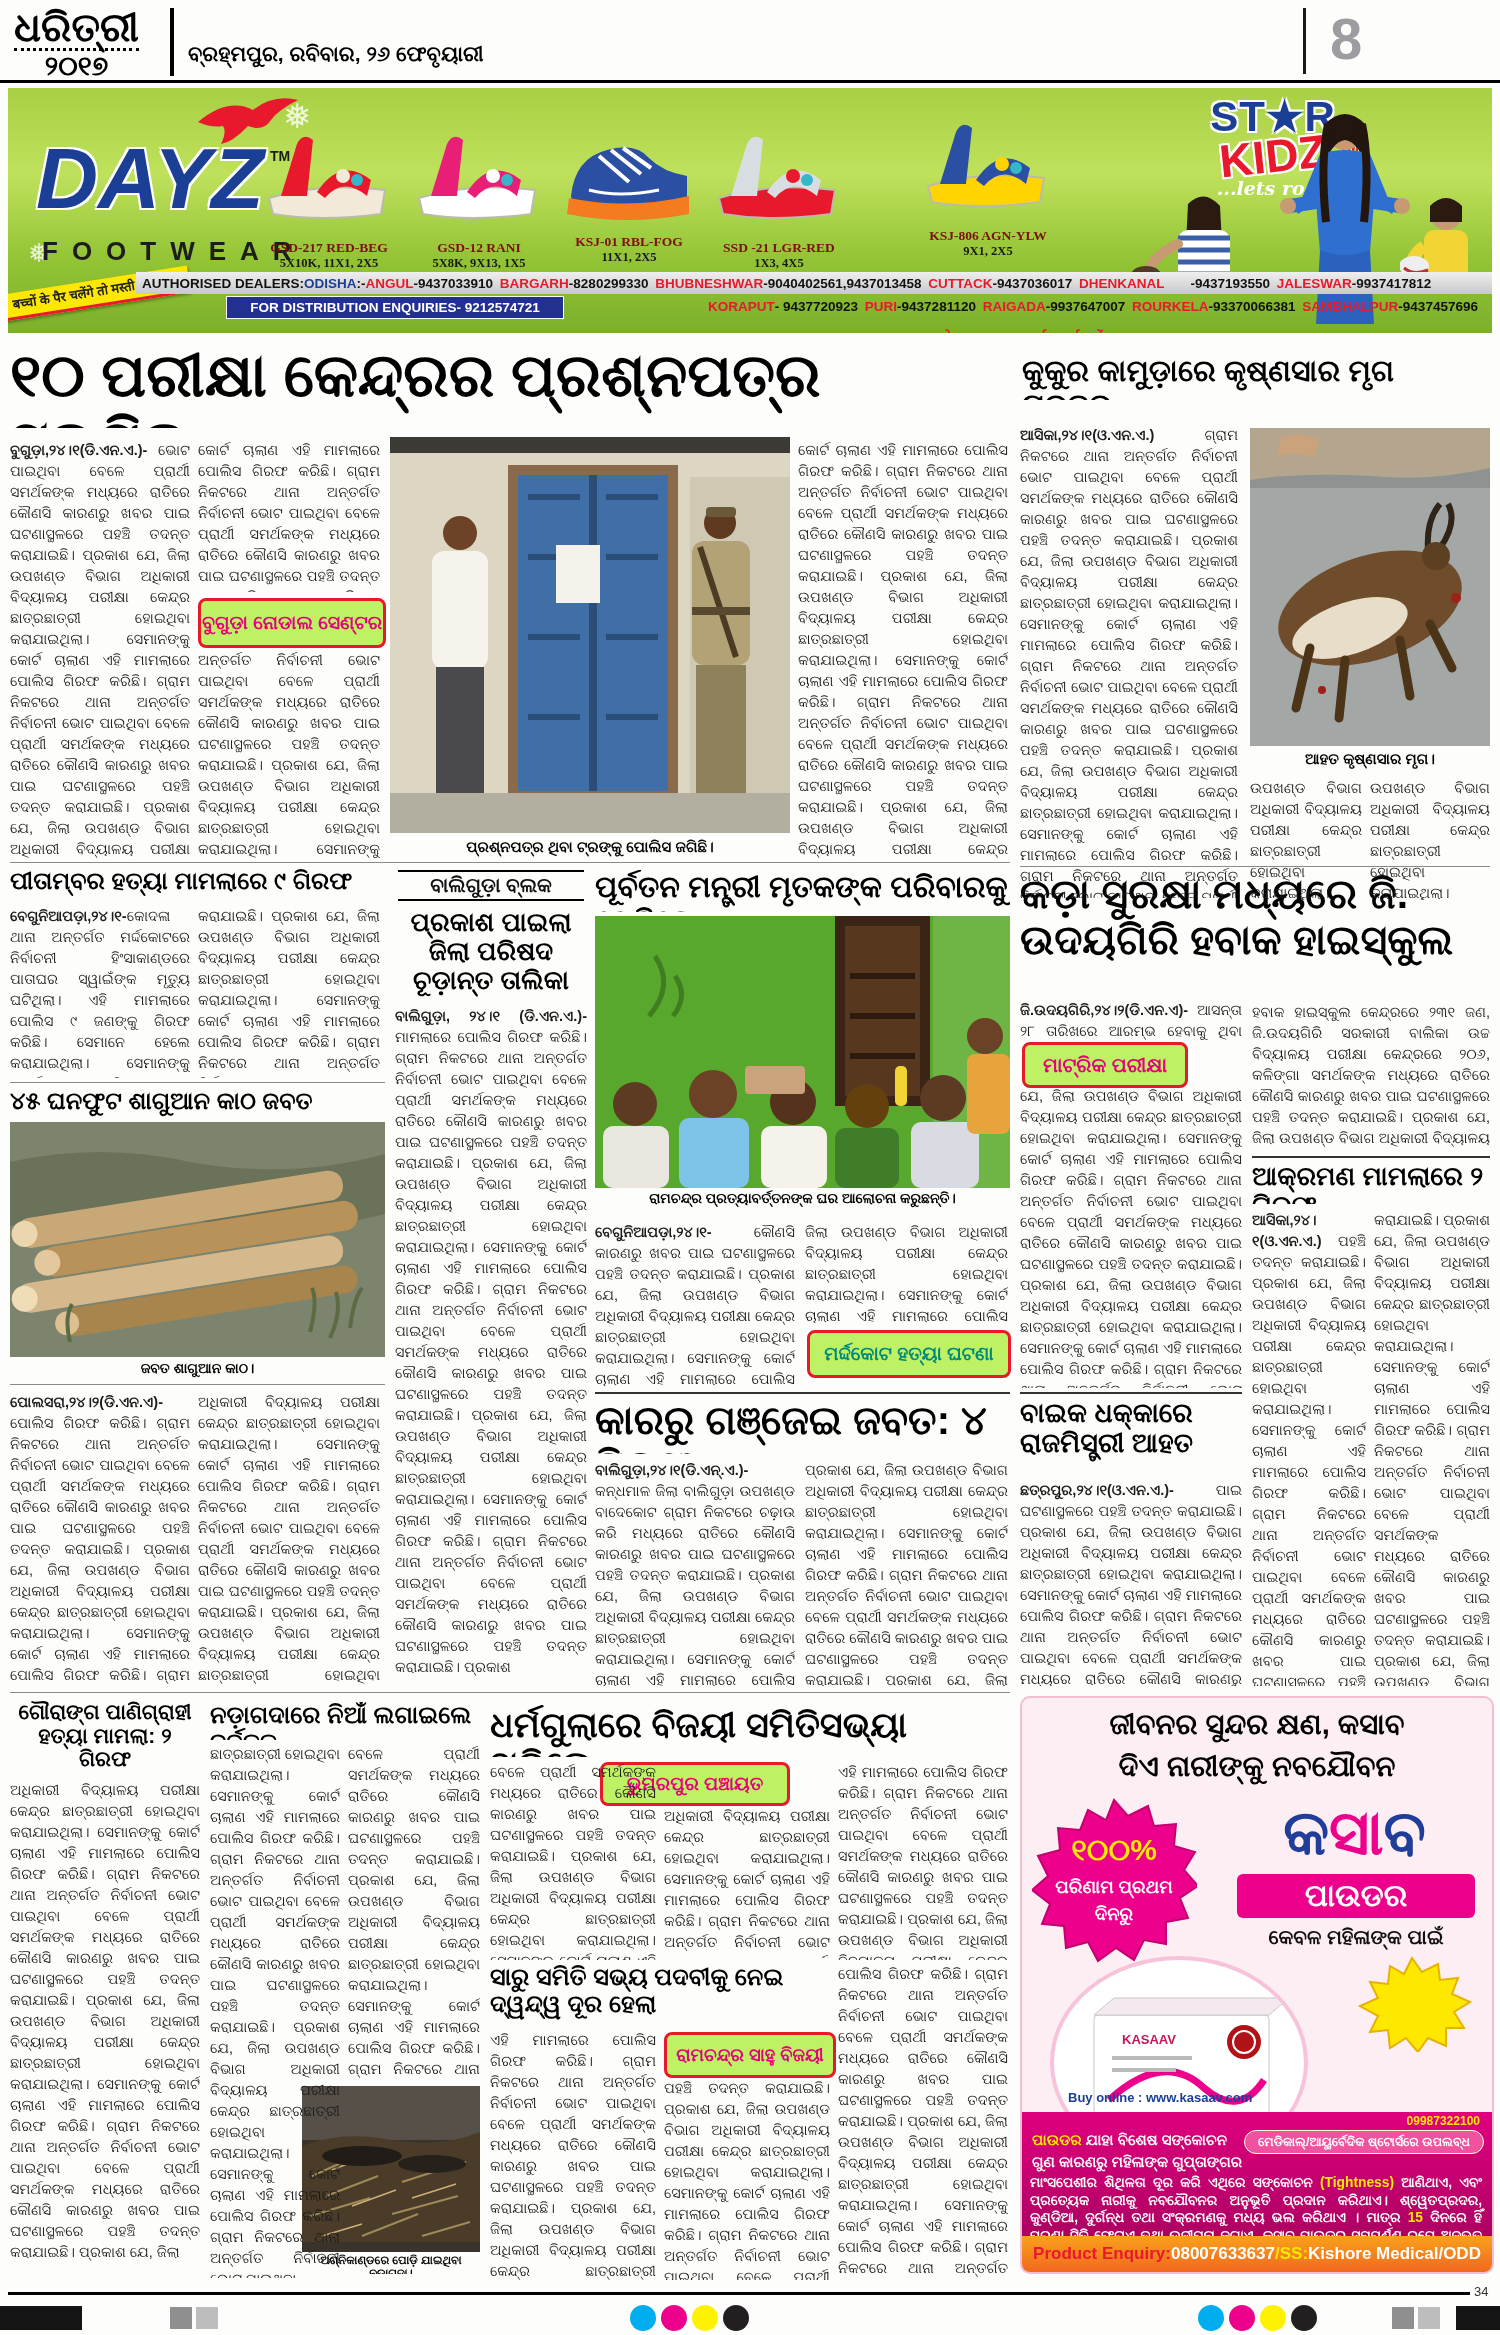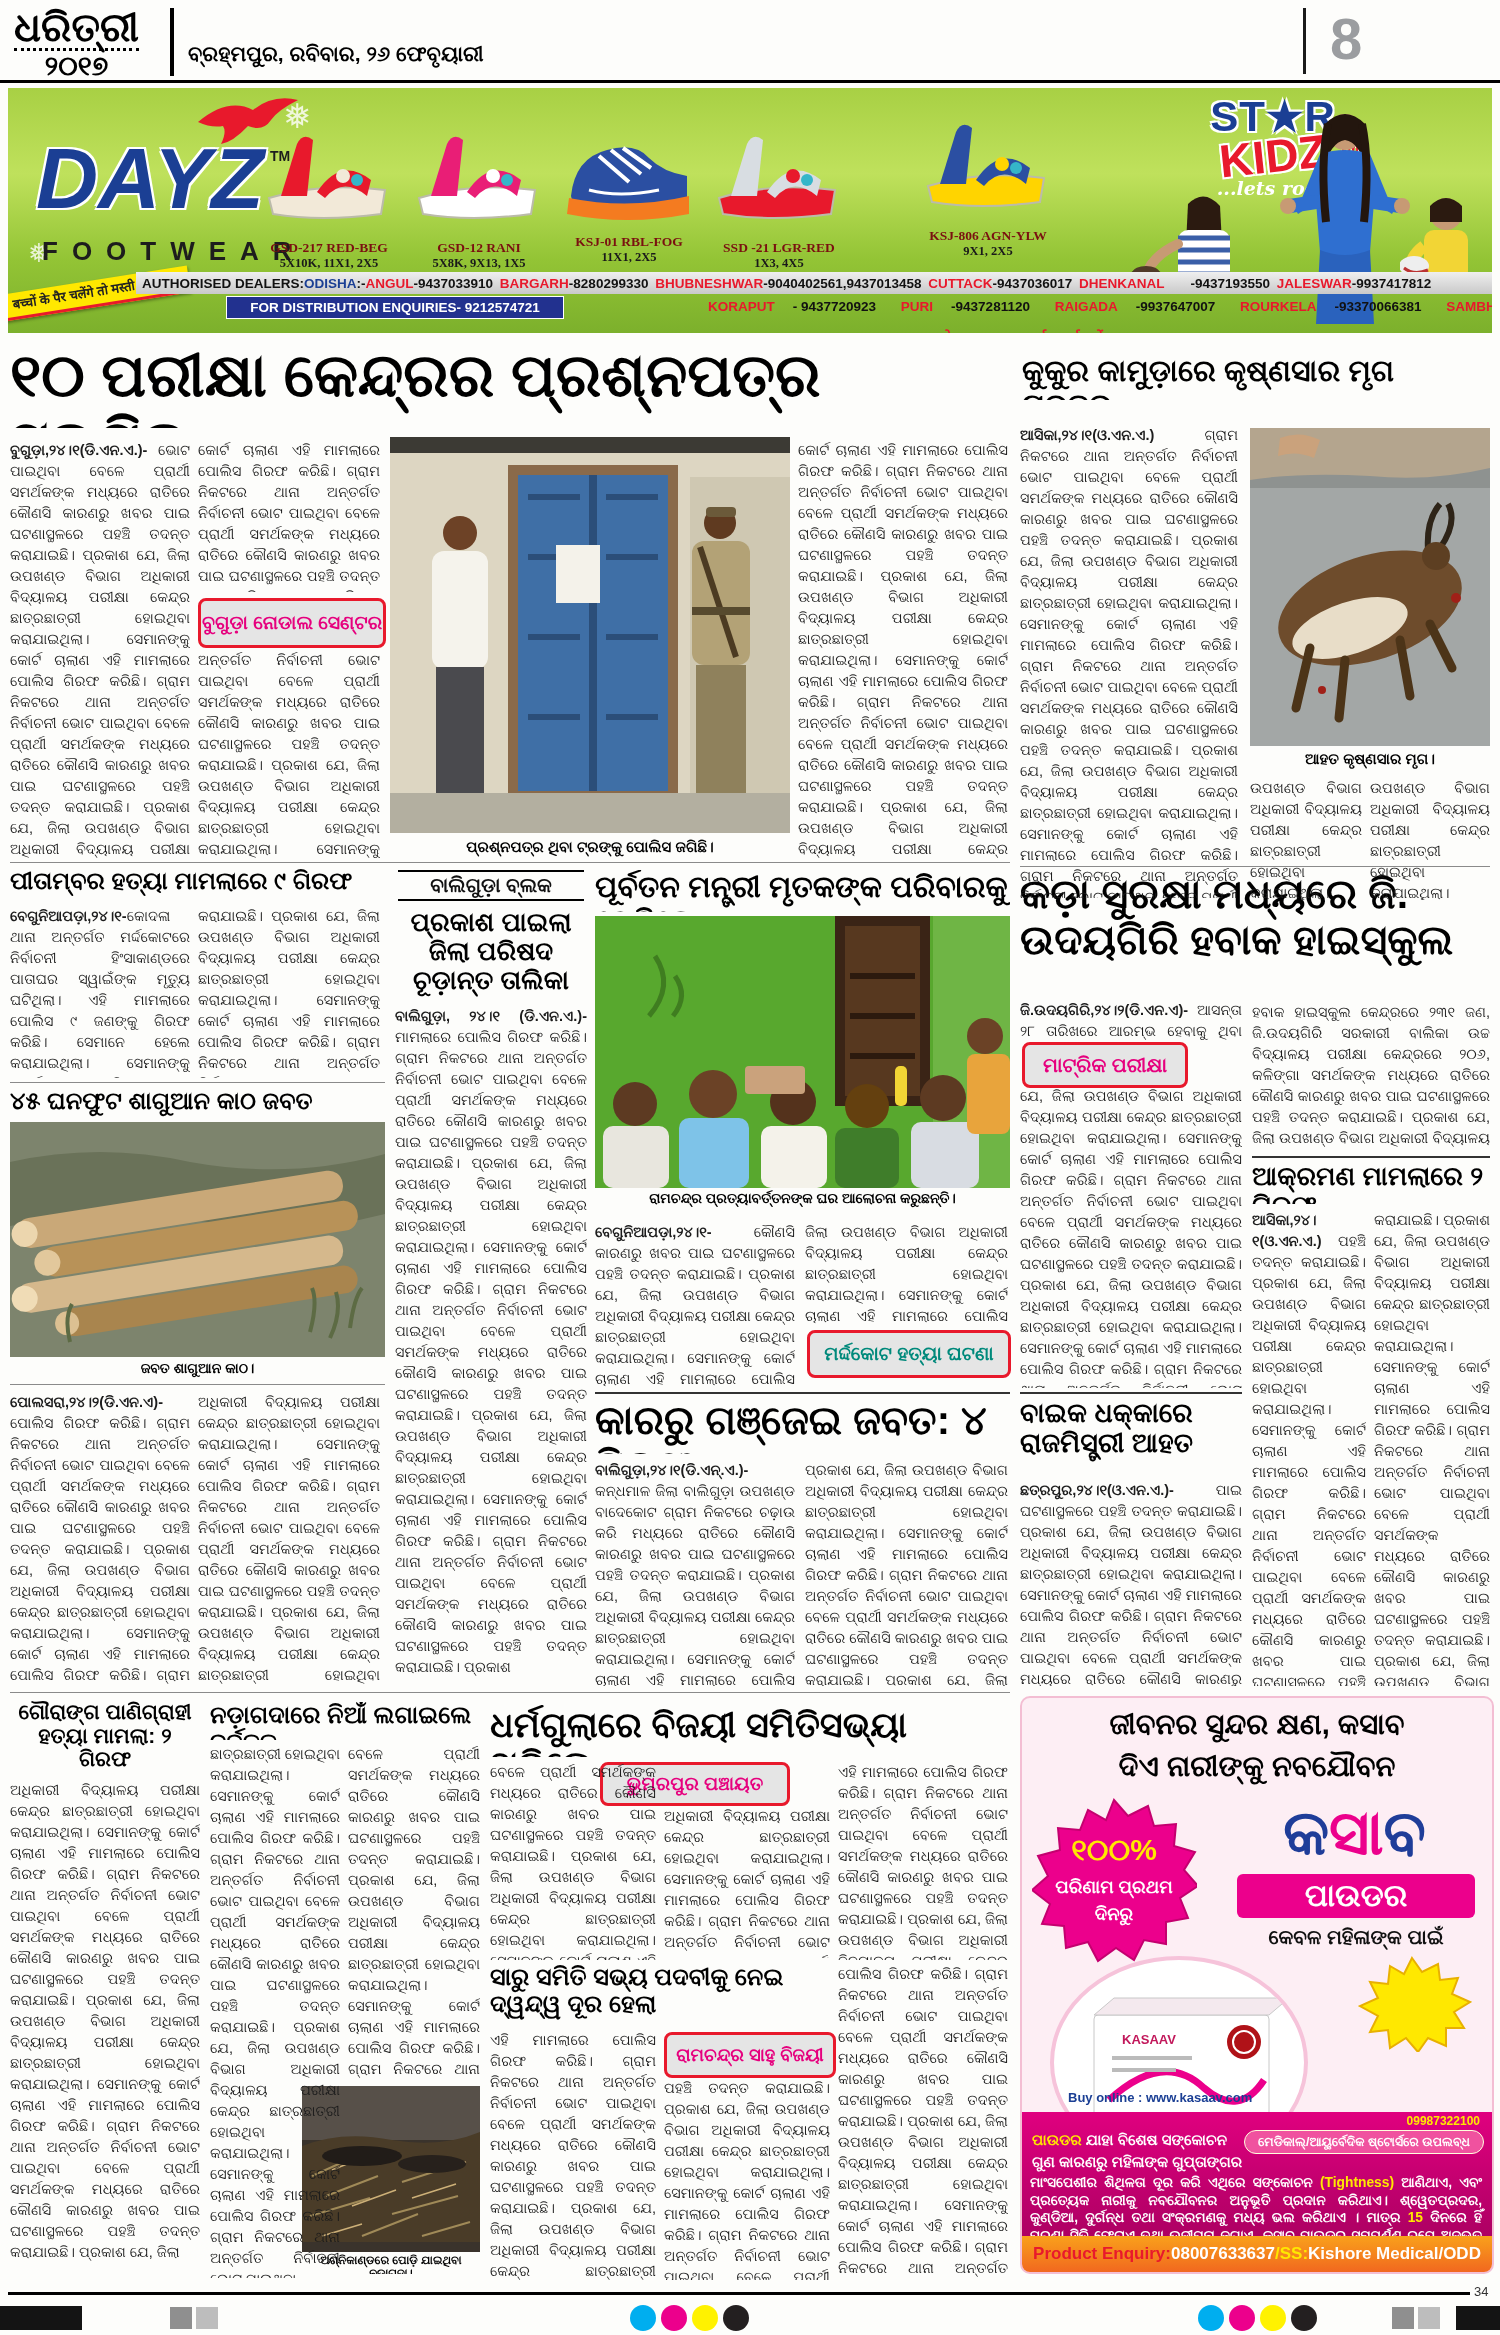--- a/index.html
+++ b/index.html
@@ -3,21 +3,21 @@
 <meta charset="utf-8">
 <style>
   html,body{margin:0;padding:0;background:#e9e9e9;font-family:"Liberation Sans",sans-serif;}
   #page{position:relative;width:1500px;height:2335px;background:#fdfdfb;margin:0 auto;overflow:hidden;color:#111;}
   .abs{position:absolute;}
   .hl{font-weight:bold;color:#000;line-height:1.12;letter-spacing:0px;overflow:hidden;}
   .col{position:absolute;text-align:justify;font-size:14.5px;line-height:21px;color:#1c1c1c;overflow:hidden;word-break:break-word;}
   .col .dl{font-weight:bold;}
   .caption{font-weight:bold;font-size:15px;text-align:center;color:#000;overflow:hidden;}
   .inset{position:absolute;border:3px solid #e8192c;border-radius:8px;color:#e6007e;font-weight:bold;
-         display:flex;align-items:center;justify-content:center;text-align:center;background:#e5e5e5;overflow:hidden;}
+         display:flex;align-items:center;justify-content:center;text-align:center;background:#bef264;overflow:hidden;}
   .rule{position:absolute;background:#8a8a8a;height:1px;}
   .hrule-dark{position:absolute;background:#333;height:2px;}
   .photo{position:absolute;overflow:hidden;background:#888;}
   .photo svg{display:block;}
   
   #masthead-title{font-weight:bold;font-size:40px;color:#000;border-bottom:3px dotted #000;line-height:1.05;}
   #masthead-year{font-weight:bold;font-size:27px;color:#000;}
   #masthead-date{font-weight:bold;font-size:21px;color:#000;}
   #page-number{font-size:58px;color:#9b9da0;font-weight:bold;line-height:1;}
   
@@ -37,21 +37,21 @@
   #kidz-word{font-weight:bold;font-size:46px;color:#e8192c;transform:rotate(-6deg);line-height:.9;
     text-shadow:-2px -2px 0 #fff,2px -2px 0 #fff,-2px 2px 0 #fff,2px 2px 0 #fff;}
   #kidz-tag{font-style:italic;font-weight:bold;font-size:19px;color:#fff;font-family:"DejaVu Serif",serif;}
   .snow{position:absolute;color:rgba(255,255,255,.8);font-size:34px;}
   #dealer-bar1{position:absolute;left:128px;top:184px;width:1356px;height:22px;
     background:linear-gradient(180deg,#efefef,#c9c9c9);display:flex;align-items:center;padding-left:6px;
     font-weight:bold;font-size:13.5px;white-space:nowrap;overflow:hidden;}
   #distrib-box{position:absolute;left:218px;top:208px;width:336px;height:21px;background:#22318f;color:#fff;
     font-weight:bold;font-size:13.5px;display:flex;align-items:center;justify-content:center;border:1px solid #fff;}
   #dealer-bar2{position:absolute;left:700px;top:208px;width:784px;height:21px;display:flex;align-items:center;
-    font-weight:bold;font-size:13.5px;white-space:nowrap;overflow:hidden;gap:18px;}
+    font-weight:bold;font-size:13.5px;white-space:nowrap;overflow:hidden;}
   #dealer-note{position:absolute;left:700px;top:239px;width:640px;text-align:center;color:#e8192c;
     font-weight:bold;font-size:14px;}
   
   #kasaav-ad{position:absolute;left:1020px;top:1696px;width:470px;height:574px;background:#fdeef4;
     border:2px solid #f3bed3;border-radius:10px;overflow:hidden;}
   .k-hl{position:absolute;width:100%;text-align:center;font-weight:bold;font-size:29px;color:#000;}
   #k-brand{position:absolute;left:205px;top:104px;width:255px;text-align:center;font-weight:bold;font-size:62px;line-height:1;}
   #k-powder{position:absolute;left:215px;top:176px;width:238px;height:44px;background:#ec008c;border-radius:6px;
     color:#fff;font-weight:bold;font-size:31px;display:flex;align-items:center;justify-content:center;}
   #k-women{position:absolute;left:210px;top:228px;width:248px;text-align:center;font-weight:bold;font-size:20px;color:#111;}

